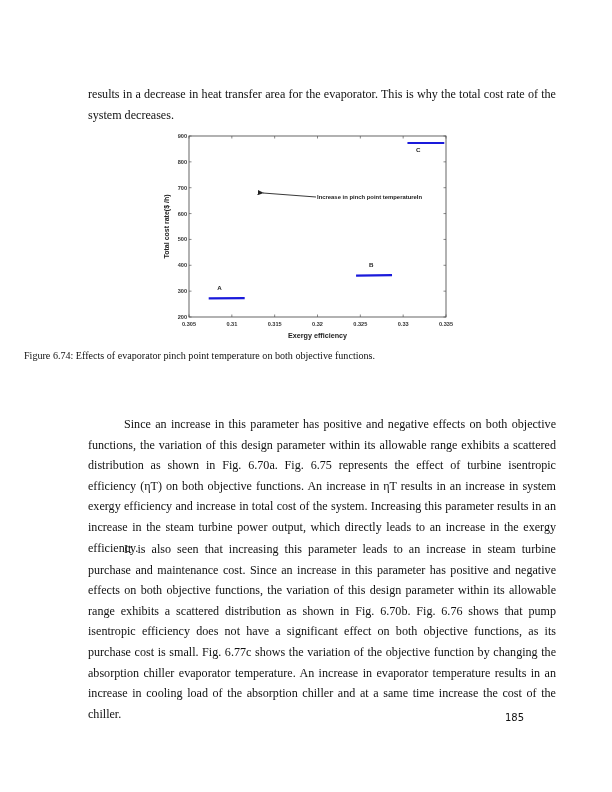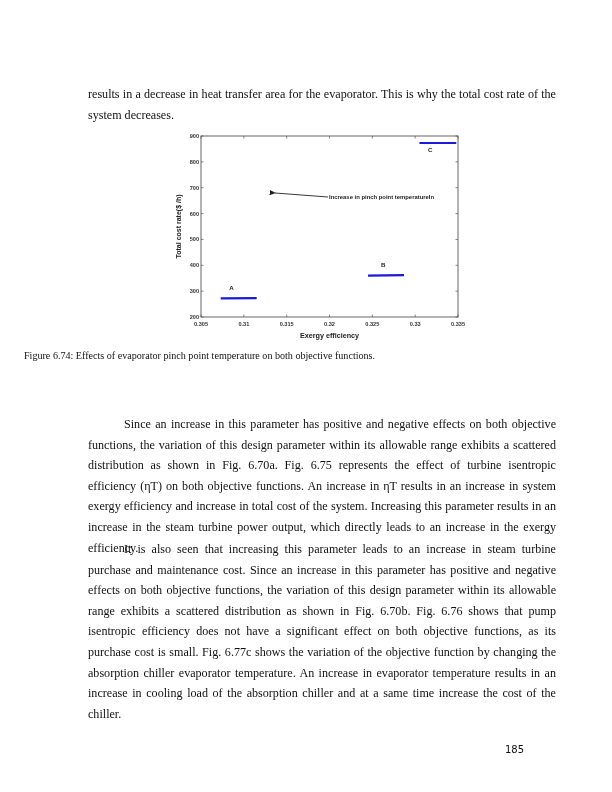--- a/index.html
+++ b/index.html
@@ -9,24 +9,24 @@
     position: absolute; left: 72px; width: 468px;
     font-family: "Liberation Serif", serif; font-size: 12.1px; color: #111;
     line-height: 20.6px; text-align: justify; margin: 16px;
   }
   .para.indent { text-indent: 36px; }
   .caption {
     position: absolute; left: 0; width: 612px; top: 350px; 
     font-family: "Liberation Serif", serif; font-size: 10.1px; color: #111; margin-left: 24px;
   }
   .pagenum {
-    position: absolute; left: 505px; top: 744px; font-family: "DejaVu Sans", sans-serif;
+    position: absolute; left: 505px; top: 712px; font-family: "DejaVu Sans", sans-serif;
     font-size: 10px; color: #111;
   }
-  .figure { position: absolute; left: 160px; top: 125px; width: 320px; height: 220px; }
+  .figure { position: absolute; left: 148px; top: 125px; width: 320px; height: 220px; }
   svg text { font-family: "Liberation Sans", sans-serif; }
 </style>
 </head>
 <body>
 
 <div class="page">
 
   <p class="para" style="top:68px;">results in a decrease in heat transfer area for the evaporator. This is why the total cost rate of the system decreases.</p>
 
   <div class="figure">

